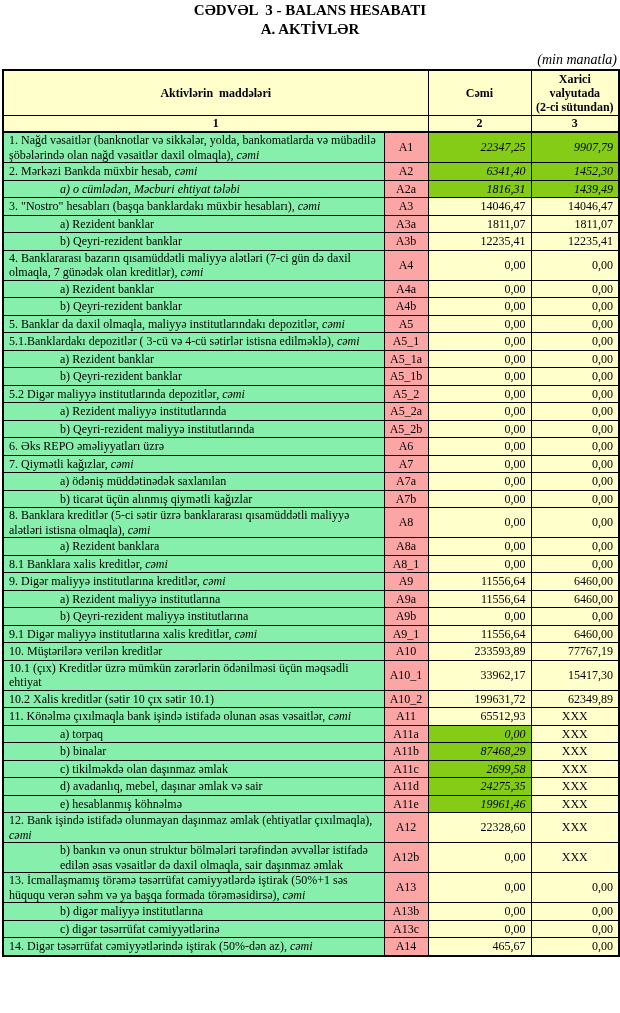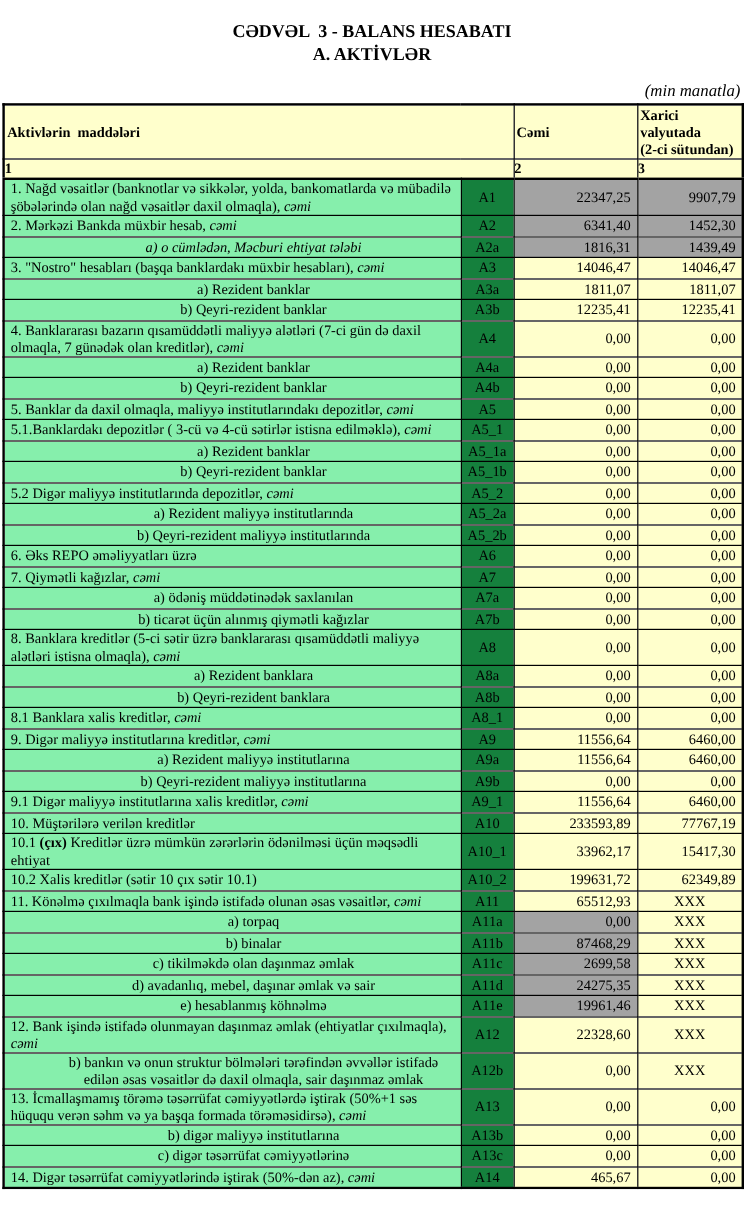--- a/index.html
+++ b/index.html
@@ -4,52 +4,52 @@
 <style>
   html,body { margin:0; padding:0; }
   body {
     width:620px; background:#ffffff; color:#000000;
     font-family:"Liberation Serif", serif;
     -webkit-font-smoothing:antialiased;
   }
   .title-line1, .title-line2 {
     text-align:center; font-weight:bold; font-size:15px; line-height:19px;
   }
-  .title-line1 { padding-top:18px; }
+  .title-line1 { padding-top:1px; }
   .unit-note {
     text-align:right; font-style:italic; font-size:14px;
     padding:13px 3px 1px 0;
   }
   table.balance {
     border-collapse:collapse; table-layout:fixed;
     width:616px; margin-left:2px;
     border:2px solid #000;
   }
   col.c-label   { width:381px; }
   col.c-code    { width:44px;  }
   col.c-total   { width:103px; }
   col.c-foreign { width:88px;  }
 
   th, td { border:1px solid #000; overflow:hidden; }
   th {
     background:#FFFFCC; font-weight:bold; font-size:12px;
-    text-align:left; vertical-align:middle; padding:1px 2px;
+    text-align:center; vertical-align:middle; padding:1px 2px;
   }
   tr.hdr th { height:32px; line-height:14px; }
   tr.nums th { height:15px; line-height:15px; padding:0; border-bottom:2px solid #000; }
 
   td { font-size:12px; line-height:14.5px; height:14.5px; vertical-align:middle; }
   td.label  { background:#86efac; text-align:left; padding:0 3px 0 5px; }
-  td.label.indent { padding-left:38px;text-align:center; }
-  td.code   { background:#15803d; text-align:center; }
+  td.label.indent { padding-left:56px; }
+  td.code   { background:#fca5a5; text-align:center; }
   td.num    { background:#FFFFCC; text-align:right; padding:0 5px 0 2px; }
-  td.num.white { background:#a3a3a3; }
+  td.num.white { background:#84cc16;font-style:italic; }
   td.num.xxx { text-align:center; padding:0;margin-top:31px; }
   .it { font-style:italic; }
-  .bd { font-weight:bold;text-align:center; }
+  .bd { font-weight:normal;text-align:center; }
 </style>
 </head>
 <body>
 
 <div class="title-line1">CƏDVƏL &nbsp;3 - BALANS HESABATI</div>
 <div class="title-line2">A. AKTİVLƏR</div>
 <div class="unit-note">(min manatla)</div>
 
 <table class="balance">
   <colgroup>
@@ -200,26 +200,20 @@
         <td class="num">0,00</td>
         <td class="num">0,00</td>
       </tr>
       <tr>
         <td class="label indent"><span>a) Rezident banklara</span></td>
         <td class="code">A8a</td>
         <td class="num">0,00</td>
         <td class="num">0,00</td>
       </tr>
       <tr>
-        <td class="label indent"><span>b) Qeyri-rezident banklara</span></td>
-        <td class="code">A8b</td>
-        <td class="num">0,00</td>
-        <td class="num">0,00</td>
-      </tr>
-      <tr>
         <td class="label"><span>8.1 Banklara xalis kreditlər, </span><span class="it">cəmi</span></td>
         <td class="code">A8_1</td>
         <td class="num">0,00</td>
         <td class="num">0,00</td>
       </tr>
       <tr>
         <td class="label"><span>9. Digər maliyyə institutlarına kreditlər, </span><span class="it">cəmi</span></td>
         <td class="code">A9</td>
         <td class="num">11556,64</td>
         <td class="num">6460,00</td>

